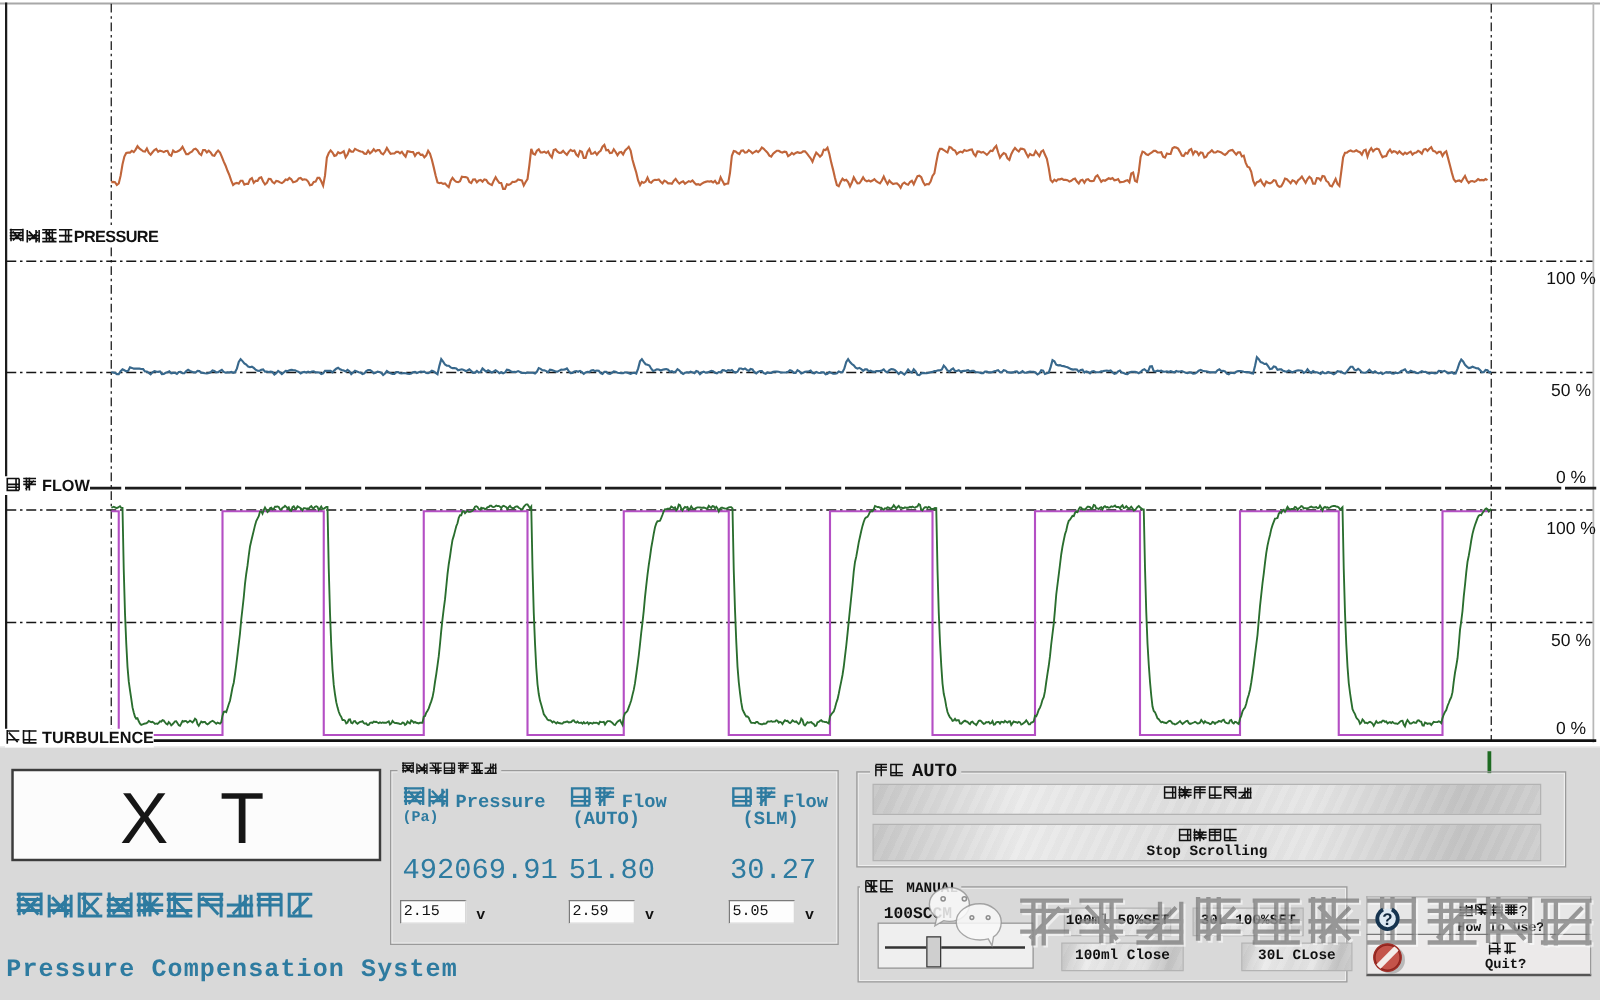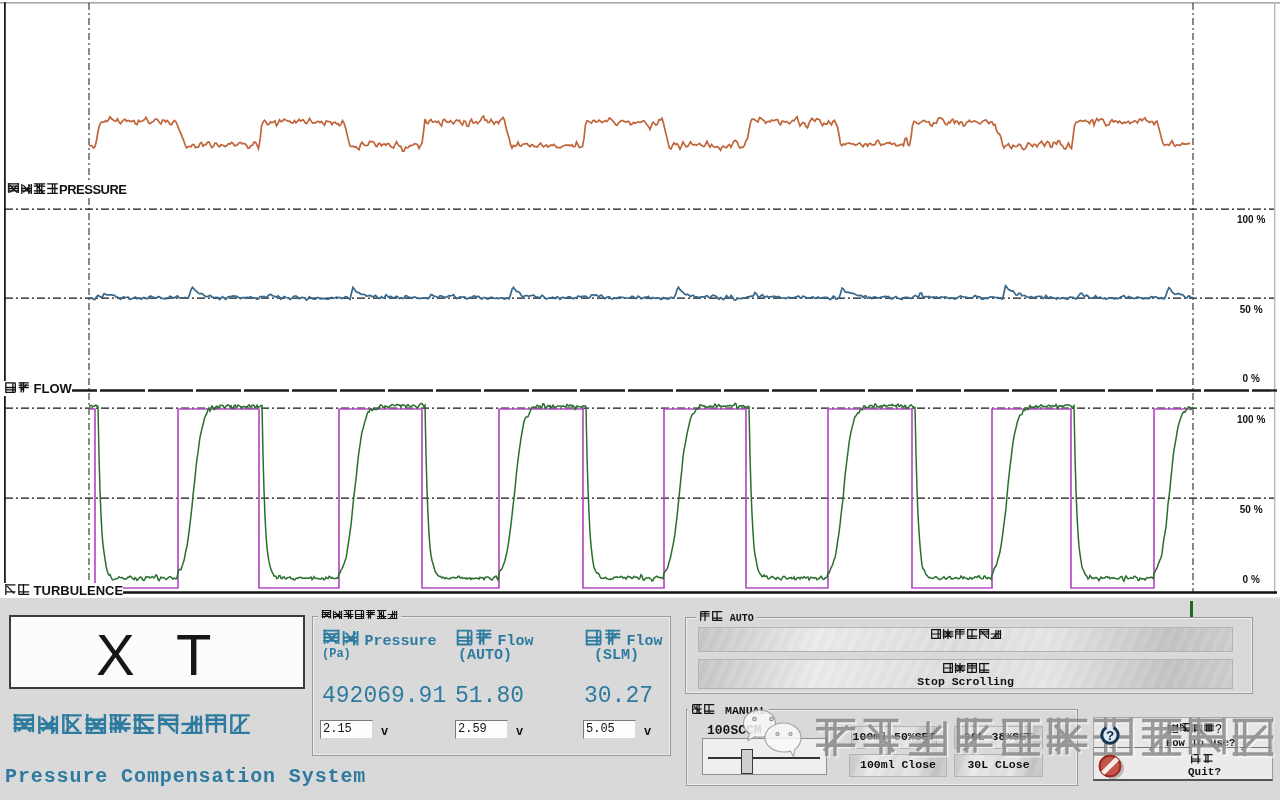--- a/index.html
+++ b/index.html
@@ -1,18 +1,18 @@
 <!DOCTYPE html>
 <html><head><meta charset="utf-8"><style>
 *{margin:0;padding:0;box-sizing:border-box}
 body{width:1280px;height:800px;position:relative;background:#fff;font-family:"Liberation Sans",sans-serif;overflow:hidden}
 .abs{position:absolute}
 .cj{display:inline-block;vertical-align:-0.1em}
 .lab{font-weight:bold;font-size:13px;color:#111;background:#fff;white-space:nowrap;line-height:14px}
-.pct{position:absolute;left:1237px;font-weight:bold;font-size:10px;color:#111;white-space:pre}
+.pct{position:absolute;left:1237px;font-weight:normal;font-size:14px;color:#111;white-space:pre}
 .teal{color:#2e7ba0}
 .mono{font-family:"Liberation Mono",monospace}
 .gbox{position:absolute;border:1px solid #9a9a9a;box-shadow:inset 0 0 0 1px #eeeeee}
 .glab{position:absolute;background:#d9d9d9;padding:0 3px;font-size:12px;color:#111;white-space:nowrap;line-height:13px}
 .btn{position:absolute;border:1px solid #b3b3b3;background:repeating-linear-gradient(115deg,rgba(255,255,255,0.06) 0 5px,rgba(90,90,90,0.025) 5px 11px),linear-gradient(100deg,#c6c6c6,#ebebeb 22%,#dedede 48%,#e6e6e6 65%,#c3c3c3 88%,#cecece);text-align:center;color:#111;overflow:hidden}
 .btn .c1{font-size:12px;line-height:13px;margin-top:0px}
 .btn .c2{font-family:"Liberation Mono",monospace;font-weight:bold;font-size:11.5px;line-height:12px}
 .inp{position:absolute;width:53px;height:19px;background:#fdfdfd;border:1px solid #7a7a7a;border-bottom-color:#d8d8d8;border-right-color:#d8d8d8;font-family:"Liberation Mono",monospace;font-size:12px;line-height:17px;padding-left:2px;color:#111}
 .vlab{position:absolute;font-family:"Liberation Mono",monospace;font-weight:bold;font-size:12px;color:#111}
 .wm{color:rgba(118,118,118,0.72)}
@@ -131,21 +131,21 @@
 <div class="vlab" style="left:381px;top:725px">v</div>
 <div class="inp" style="left:455px;top:720px">2.59</div>
 <div class="vlab" style="left:516px;top:725px">v</div>
 <div class="inp" style="left:583px;top:720px">5.05</div>
 <div class="vlab" style="left:644px;top:725px">v</div>
 <div class="gbox" style="left:685px;top:617px;width:568px;height:77px"></div>
 <div class="glab" style="left:696px;top:610px"><svg class="cj" width="12" height="12" viewBox="0 0 100 100">
       <path d="M12 14H88 M12 32H88 M12 50H88 M14 16V92 M50 16V92" stroke="currentColor" stroke-width="10" fill="none"></path>
     </svg><svg class="cj" width="12" height="12" viewBox="0 0 100 100">
       <path d="M12 14H94 M12 68H94 M12 87H94 M14 8V88 M50 8V88" stroke="currentColor" stroke-width="10" fill="none"></path>
-    </svg>&nbsp;&nbsp;<span class="mono" style="font-weight:bold;font-size:10px">AUTO</span></div>
+    </svg>&nbsp;&nbsp;<span class="mono" style="font-weight:bold;font-size:15px">AUTO</span></div>
 <div class="btn" style="left:698px;top:627px;width:535px;height:25px">
     <div class="c1"><svg class="cj" width="12" height="12" viewBox="0 0 100 100">
         <path d="M9 14H91 M9 50H91 M9 87H91 M14 8V88 M68 8V88 M87 8V88" stroke="currentColor" stroke-width="10" fill="none"></path>
       </svg><svg class="cj" width="12" height="12" viewBox="0 0 100 100">
         <path d="M6 32H94 M6 50H94 M6 68H94 M14 8V92 M50 8V92 M24 24 78 82 M78 26 26 80" stroke="currentColor" stroke-width="10" fill="none"></path>
       </svg><svg class="cj" width="12" height="12" viewBox="0 0 100 100">
         <path d="M12 14H88 M12 32H88 M12 50H88 M14 16V92 M50 16V92" stroke="currentColor" stroke-width="10" fill="none"></path>
       </svg><svg class="cj" width="12" height="12" viewBox="0 0 100 100">
         <path d="M12 14H94 M12 68H94 M12 87H94 M14 8V88 M50 8V88" stroke="currentColor" stroke-width="10" fill="none"></path>
       </svg><svg class="cj" width="12" height="12" viewBox="0 0 100 100">
@@ -173,26 +173,26 @@
       <path d="M12 14H94 M12 68H94 M12 87H94 M14 8V88 M50 8V88" stroke="currentColor" stroke-width="10" fill="none"></path>
     </svg>&nbsp;&nbsp;&nbsp;<span class="mono" style="font-weight:bold;font-size:11.5px">MANUAL</span></div>
 <div class="abs mono" style="left:707px;top:723px;font-size:13px;font-weight:bold;color:#111">100SCCM</div>
 <div class="abs" style="left:702px;top:738px;width:125px;height:37px;background:#efefef;border:1px solid #8f8f8f"></div>
 <div class="abs" style="left:708px;top:757px;width:112px;height:2px;background:#333"></div>
 <div class="abs" style="left:741px;top:749px;width:12px;height:25px;background:#cfcfcf;border:1px solid #3a3a3a"></div>
 <div class="btn" style="left:851px;top:726px;width:86px;height:23px">
     <div class="c2" style="margin-top:4px">100ml 50%SET</div>
   </div>
 <div class="btn" style="left:954px;top:726px;width:89px;height:23px">
-    <div class="c2" style="margin-top:4px">30L 38%SET</div>
+    <div class="c2" style="margin-top:4px">30L 100%SET</div>
   </div>
 <div class="btn" style="left:849px;top:754px;width:98px;height:23px">
     <div class="c2" style="margin-top:4px">100ml Close</div>
   </div>
-<div class="btn" style="left:954px;top:754px;width:89px;height:23px">
+<div class="btn" style="left:993px;top:754px;width:89px;height:23px">
     <div class="c2" style="margin-top:4px">30L CLose</div>
   </div>
 <div class="abs" style="left:1093px;top:717px;width:180px;height:31px;background:#e7e7e7;border:1px solid #aaaaaa;border-bottom:1px solid #777"></div>
 <svg class="abs" style="left:1098px;top:724px;z-index:9" width="24" height="22" viewBox="0 0 24 22">
 <circle cx="12" cy="11" r="8.2" fill="#dce8f2"></circle>
 <circle cx="12" cy="11" r="8.2" fill="none" stroke="#16344f" stroke-width="3" stroke-dasharray="44 8" transform="rotate(-65 12 11)"></circle>
 <text x="12" y="16" text-anchor="middle" font-size="13.5" font-weight="bold" fill="#10273d" font-family="Liberation Sans">?</text>
 </svg>
 <div class="abs" style="left:1167px;top:722px;font-size:12px;color:#111"><svg class="cj" width="12" height="12" viewBox="0 0 100 100">
       <path d="M6 32H94 M6 50H94 M6 68H94 M6 87H94 M50 16V88 M87 16V88" stroke="currentColor" stroke-width="10" fill="none"></path>

